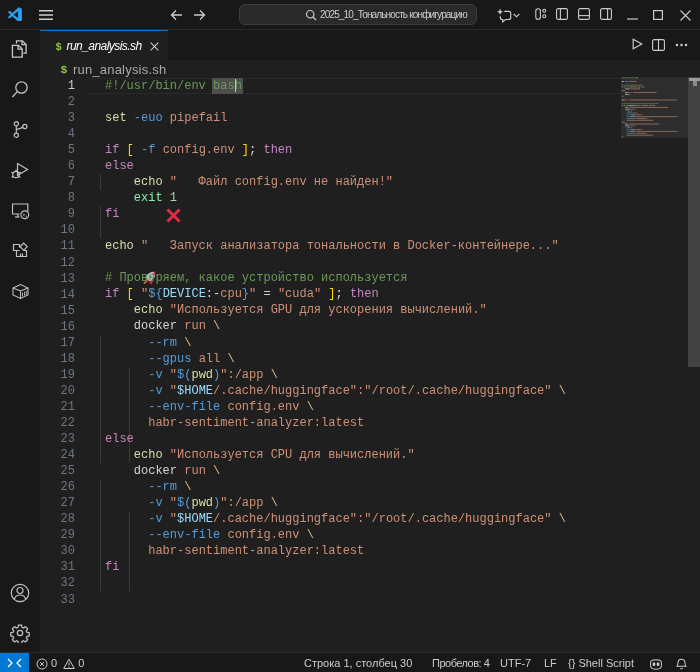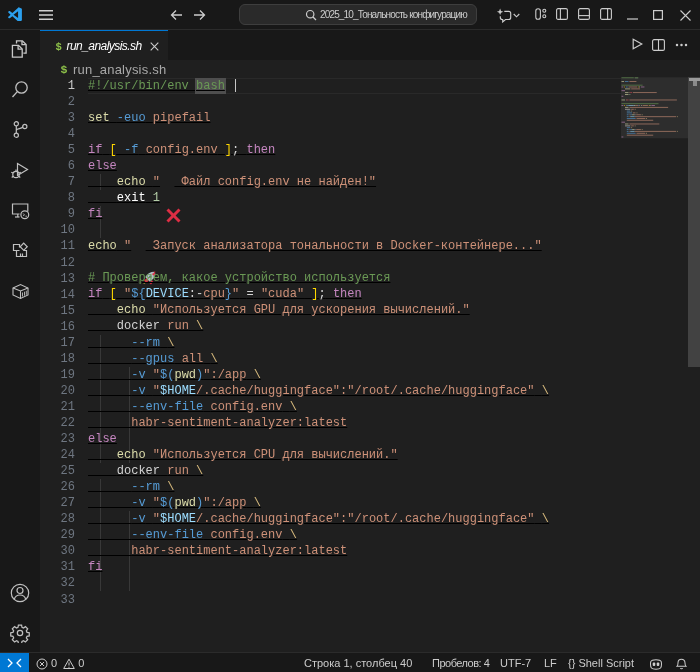--- a/index.html
+++ b/index.html
@@ -14,21 +14,21 @@
   
   #tabbar { position:absolute; left:40px; top:30px; width:660px; height:30px; background:#181818; }
   #tab1 { position:absolute; left:0; top:0; width:128px; height:30px; background:#1f1f1f; border-top:1.5px solid #0078d4; }
   #breadcrumb { position:absolute; left:40px; top:60px; width:660px; height:17px; background:#1f1f1f; }
   #editor { position:absolute; left:40px; top:77px; width:660px; height:575px; background:#1f1f1f; }
   
   #curline { position:absolute; left:48px; top:0.5px; width:599px; height:16.5px; border-top:1px solid #292929; border-bottom:1px solid #292929; }
   #gutter { position:absolute; left:0px; top:1px; width:35px; text-align:right;
     font:12px/16.04px "Liberation Mono", monospace; color:#6e7681; white-space:pre; }
   #gutter .on { color:#cccccc; }
-  #codewrap { position:absolute; left:48px; top:1px; font:12px/16.04px "Liberation Mono", monospace;text-decoration:underline; }
+  #codewrap { position:absolute; left:65px; top:1px; font:12px/16.04px "Liberation Mono", monospace; }
   .cl { height:16.04px; white-space:pre; }
   .hlword { position:relative; color:#6A9955; background:#4e4e4e; box-shadow:0 0 0 1px #4e4e4e; }
   
   .emoji { display:inline-block; width:14.4px; }
   .guide { position:absolute; width:1px; background:#383838; }
   #cursor { position:absolute; left:195.3px; top:1.5px; width:1.2px; height:13.5px; background:#c6c6c6; }
   
   #scrollthumb { position:absolute; left:648px; top:0px; width:12px; height:290px; background:#424242; }
   
   #statusbar { position:absolute; left:0; top:652px; width:700px; height:20px; background:#181818; border-top:1px solid #2b2b2b; color:#cccccc; font-size:11px; }
@@ -286,21 +286,21 @@
   </g>
 </svg>
   <div id="codewrap">
 <div class="cl"><span style="color:#6A9955">#!/usr/bin/env </span><span class="hlword">bash</span></div>
 <div class="cl"></div>
 <div class="cl"><span style="color:#DCDCAA">set</span><span style="color:#D4D4D4"> </span><span style="color:#569CD6">-euo</span><span style="color:#D4D4D4"> </span><span style="color:#CE9178">pipefail</span></div>
 <div class="cl"></div>
 <div class="cl"><span style="color:#C586C0">if</span><span style="color:#D4D4D4"> </span><span style="color:#FFD700">[</span><span style="color:#D4D4D4"> </span><span style="color:#569CD6">-f</span><span style="color:#D4D4D4"> </span><span style="color:#CE9178">config.env</span><span style="color:#D4D4D4"> </span><span style="color:#FFD700">]</span><span style="color:#D4D4D4">;</span><span style="color:#D4D4D4"> </span><span style="color:#C586C0">then</span></div>
 <div class="cl"><span style="color:#C586C0">else</span></div>
 <div class="cl"><span style="color:#D4D4D4">    </span><span style="color:#DCDCAA">echo</span><span style="color:#D4D4D4"> </span><span style="color:#CE9178">"</span><span class="emoji"></span><span style="color:#CE9178"> Файл config.env не найден!"</span></div>
-<div class="cl"><span style="color:#D4D4D4">    </span><span style="color:#ffffff">exit</span><span style="color:#D4D4D4"> </span><span style="color:#B5CEA8">1</span></div>
+<div class="cl"><span style="color:#D4D4D4">    </span><span style="color:#86efac">exit</span><span style="color:#D4D4D4"> </span><span style="color:#B5CEA8">1</span></div>
 <div class="cl"><span style="color:#C586C0">fi</span></div>
 <div class="cl"></div>
 <div class="cl"><span style="color:#DCDCAA">echo</span><span style="color:#D4D4D4"> </span><span style="color:#CE9178">"</span><span class="emoji"></span><span style="color:#CE9178"> Запуск анализатора тональности в Docker-контейнере..."</span></div>
 <div class="cl"></div>
 <div class="cl"><span style="color:#6A9955"># Проверяем, какое устройство используется</span></div>
 <div class="cl"><span style="color:#C586C0">if</span><span style="color:#D4D4D4"> </span><span style="color:#FFD700">[</span><span style="color:#D4D4D4"> </span><span style="color:#CE9178">"</span><span style="color:#569CD6">${</span><span style="color:#9CDCFE">DEVICE</span><span style="color:#D4D4D4">:-</span><span style="color:#CE9178">cpu</span><span style="color:#569CD6">}</span><span style="color:#CE9178">"</span><span style="color:#D4D4D4"> </span><span style="color:#D4D4D4">=</span><span style="color:#D4D4D4"> </span><span style="color:#CE9178">"cuda"</span><span style="color:#D4D4D4"> </span><span style="color:#FFD700">]</span><span style="color:#D4D4D4">;</span><span style="color:#D4D4D4"> </span><span style="color:#C586C0">then</span></div>
 <div class="cl"><span style="color:#D4D4D4">    </span><span style="color:#DCDCAA">echo</span><span style="color:#D4D4D4"> </span><span style="color:#CE9178">"Используется GPU для ускорения вычислений."</span></div>
 <div class="cl"><span style="color:#D4D4D4">    </span><span style="color:#D4D4D4">docker</span><span style="color:#D4D4D4"> </span><span style="color:#CE9178">run</span><span style="color:#D4D4D4"> </span><span style="color:#D7BA7D">\</span></div>
 <div class="cl"><span style="color:#D4D4D4">      </span><span style="color:#569CD6">--rm</span><span style="color:#D4D4D4"> </span><span style="color:#D7BA7D">\</span></div>
 <div class="cl"><span style="color:#D4D4D4">      </span><span style="color:#569CD6">--gpus</span><span style="color:#D4D4D4"> </span><span style="color:#CE9178">all</span><span style="color:#D4D4D4"> </span><span style="color:#D7BA7D">\</span></div>
@@ -442,21 +442,21 @@
             <path d="M4 4l4 4M8 4l-4 4"></path>
           </g>
     </svg> 0 
     <svg style="display:inline-block;vertical-align:-2.5px;margin-left:3px" width="12" height="12" viewBox="0 0 12 12">
       <g stroke="#cccccc" stroke-width="1" fill="none">
             <path d="M6 1.2 11.3 10.5H0.7z"></path>
             <path d="M6 4.5v3M6 8.8v1"></path>
           </g>
     </svg> 0
   </div>
-  <div class="sbitem" style="left:304px;">Строка 1, столбец 40</div>
+  <div class="sbitem" style="left:304px;">Строка 1, столбец 30</div>
   <div class="sbitem" style="left:432px;letter-spacing:-0.5px;">Пробелов: 4</div>
   <div class="sbitem" style="left:500px;">UTF-7</div>
   <div class="sbitem" style="left:544px;">LF</div>
   <div class="sbitem" style="left:568px;">{} Shell Script</div>
   <svg class="ic" style="left:650px;top:6px" width="12" height="11" viewBox="0 0 13 12">
     <path d="M6.5 0.8c2.8 0 5 .6 5.6 2 .3.7.4 1.5.4 2.7 0 2.2-.2 3.4-1 4.3-.9 1-2.6 1.4-5 1.4s-4.1-.4-5-1.4c-.8-.9-1-2.1-1-4.3 0-1.2.1-2 .4-2.7.6-1.4 2.8-2 5.6-2z" stroke="#cccccc" stroke-width="1.1" fill="none"></path>
     <rect x="2.9" y="3.9" width="2.8" height="3.7" rx="1" fill="#cccccc"></rect>
     <rect x="7.3" y="3.9" width="2.8" height="3.7" rx="1" fill="#cccccc"></rect>
   </svg>
   <svg class="ic" style="left:675.5px;top:5px" width="11" height="12" viewBox="0 0 12 13">

